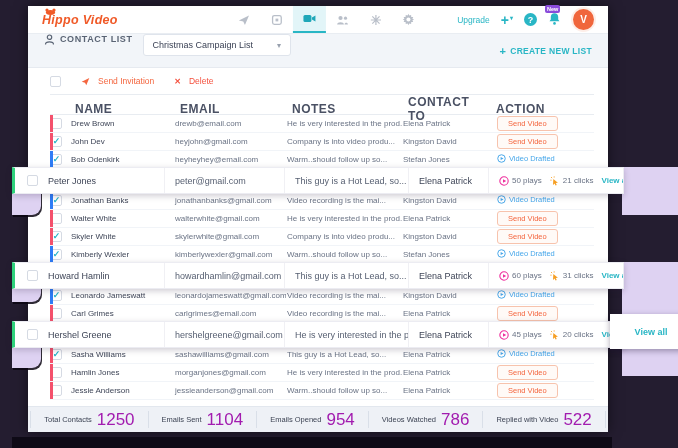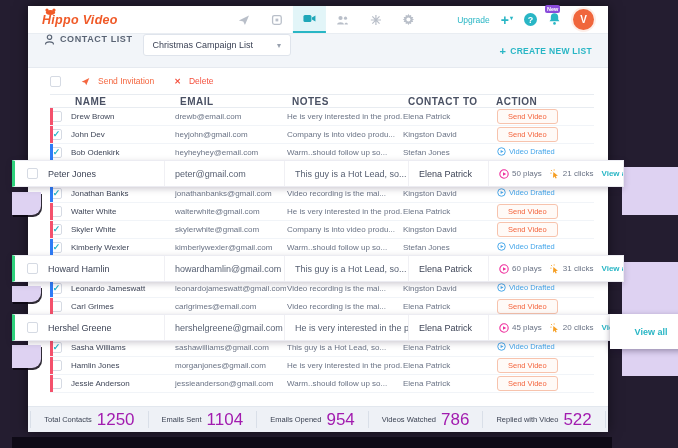--- a/index.html
+++ b/index.html
@@ -57,23 +57,23 @@
   .cb { width:11px; height:11px; border:1px solid #d5dae3; border-radius:2px; background:#fff; display:inline-flex;
         align-items:center; justify-content:center; flex:none; cursor:pointer; }
   .cb.checked::after { content:"✓"; color:#24b3c7; font-size:9px; font-weight:bold; line-height:1; }
   .bulk-link { font-size:8.5px; display:flex; align-items:center; gap:8px; cursor:pointer; }
   .send-inv { color:#f4663f; }
   .del { color:#f4513f; }
   .del b { font-size:8px; }
 
   
   .table { padding:0 14px 0 22px; }
-  .thead { display:grid; grid-template-columns:124px 112px 116px 88px 1fr; height:14px; align-items:center;
+  .thead { display:grid; grid-template-columns:124px 112px 116px 88px 1fr; height:21px; align-items:center;
            border-top:1px solid #e8ecf1; border-bottom:1px solid #e8ecf1;
-           font-size:10px; font-weight:bold; letter-spacing:.5px; color:#4a5164; }
+           font-size:12px; font-weight:bold; letter-spacing:.5px; color:#4a5164; }
   .thead .hc { padding-left:6px; }
   .thead .hc:first-child { padding-left:25px; }
 
   .row { display:grid; grid-template-columns:124px 112px 116px 88px 1fr; height:18px; align-items:center;
          font-size:8px; color:#6a7385; border-bottom:1px solid #f1f4f8; position:relative; cursor:pointer; }
   .accent { position:absolute; left:0; top:0; bottom:0; width:3px; background:transparent; }
   .accent-red  .accent { background:#f4516c; }
   .accent-blue .accent { background:#2e7cf6; }
   .name-cell { display:flex; align-items:center; gap:9px; padding-left:11px; color:#3e4557; }
   .cell { padding-left:1px; white-space:nowrap; overflow:hidden; }

